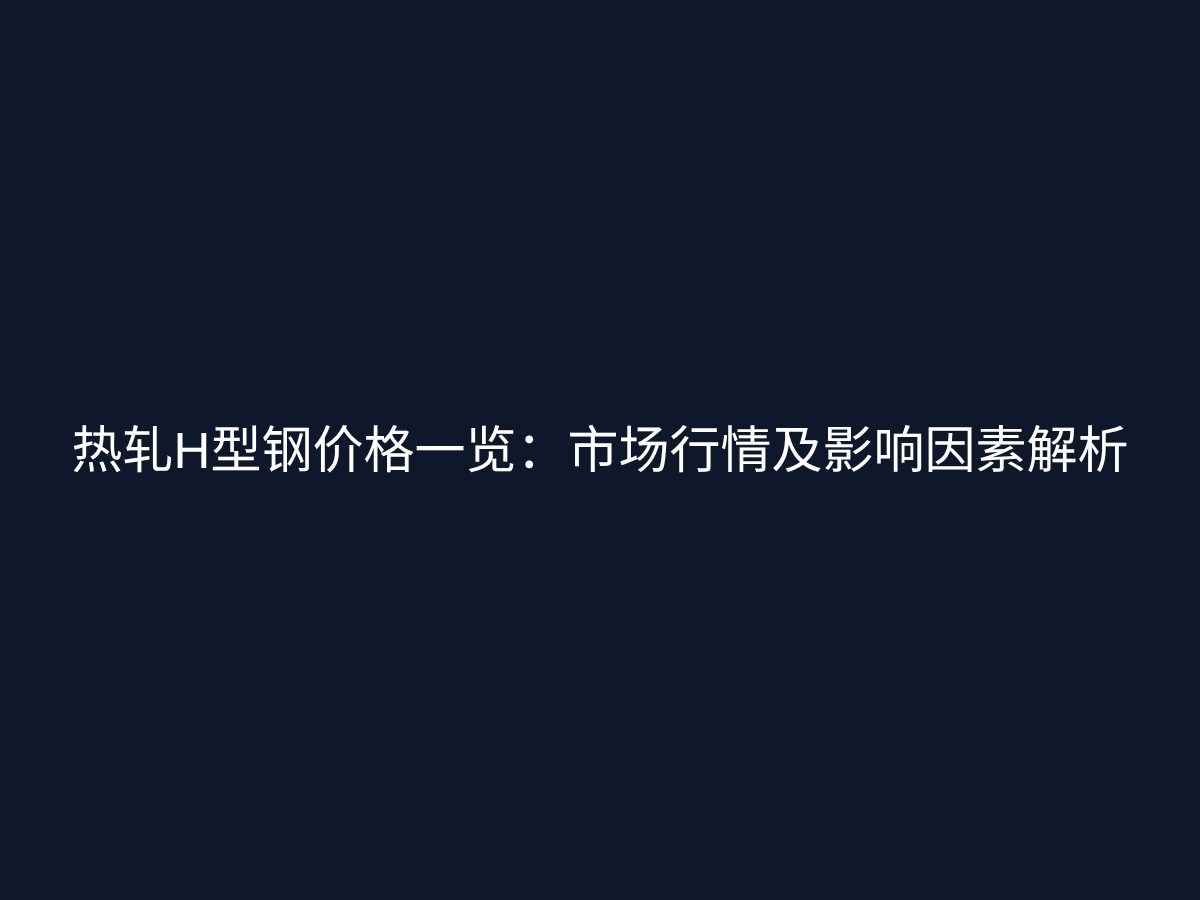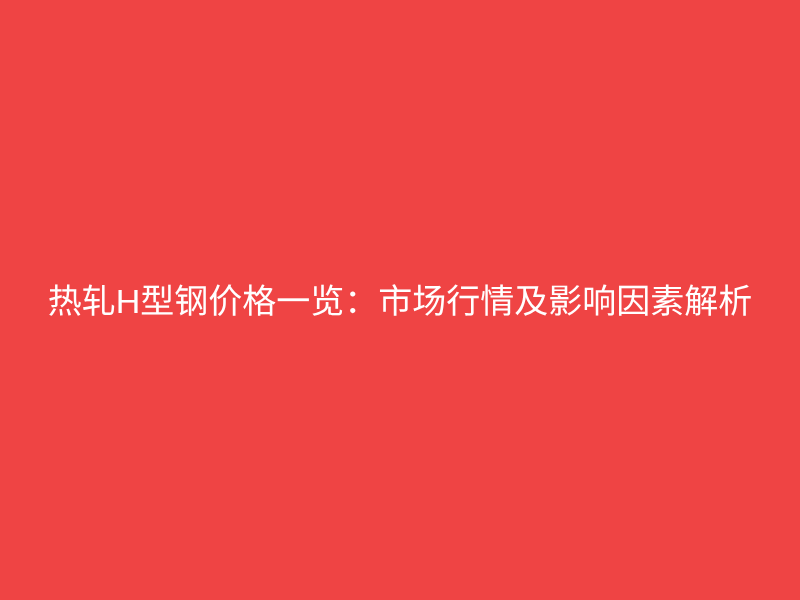--- a/index.html
+++ b/index.html
@@ -51,19 +51,19 @@
     letter-spacing: 0px;
     color: #ffffff;
     white-space: nowrap;
     text-align: center;
     -webkit-font-smoothing: antialiased;
   }
 </style>
 </head>
 <body style="background: rgb(10, 31, 110);">
 
-<div class="title-card" style="background-color: #ef4444; width: 800px; height: 600px;">
+<div class="title-card" style="background-color: #0f172a; width: 800px; height: 600px;">
 
   <div class="title-band">
     <h1 class="headline" style="color: rgb(255, 255, 255); font-size: 34px; text-align: center;">热轧H型钢价格一览：市场行情及影响因素解析</h1>
   </div>
 
 </div>
 
 </body></html>

